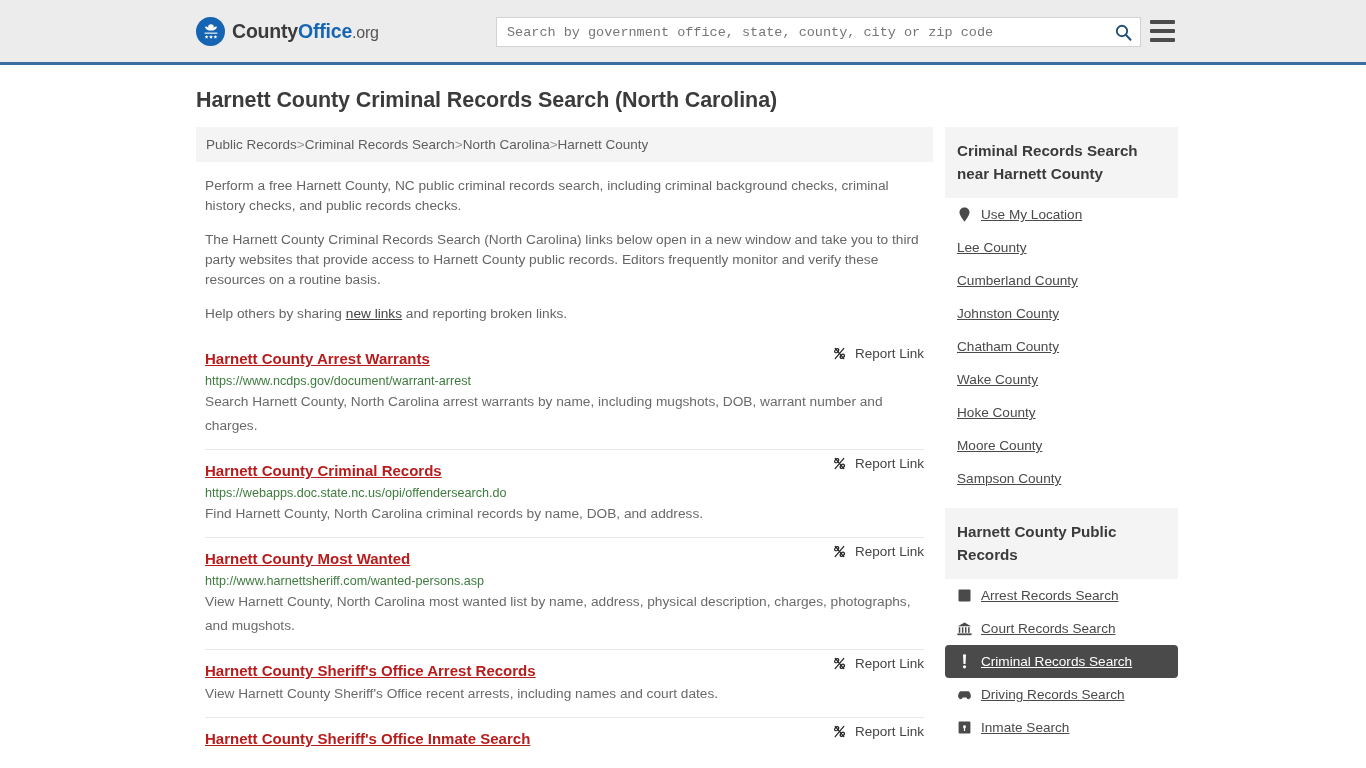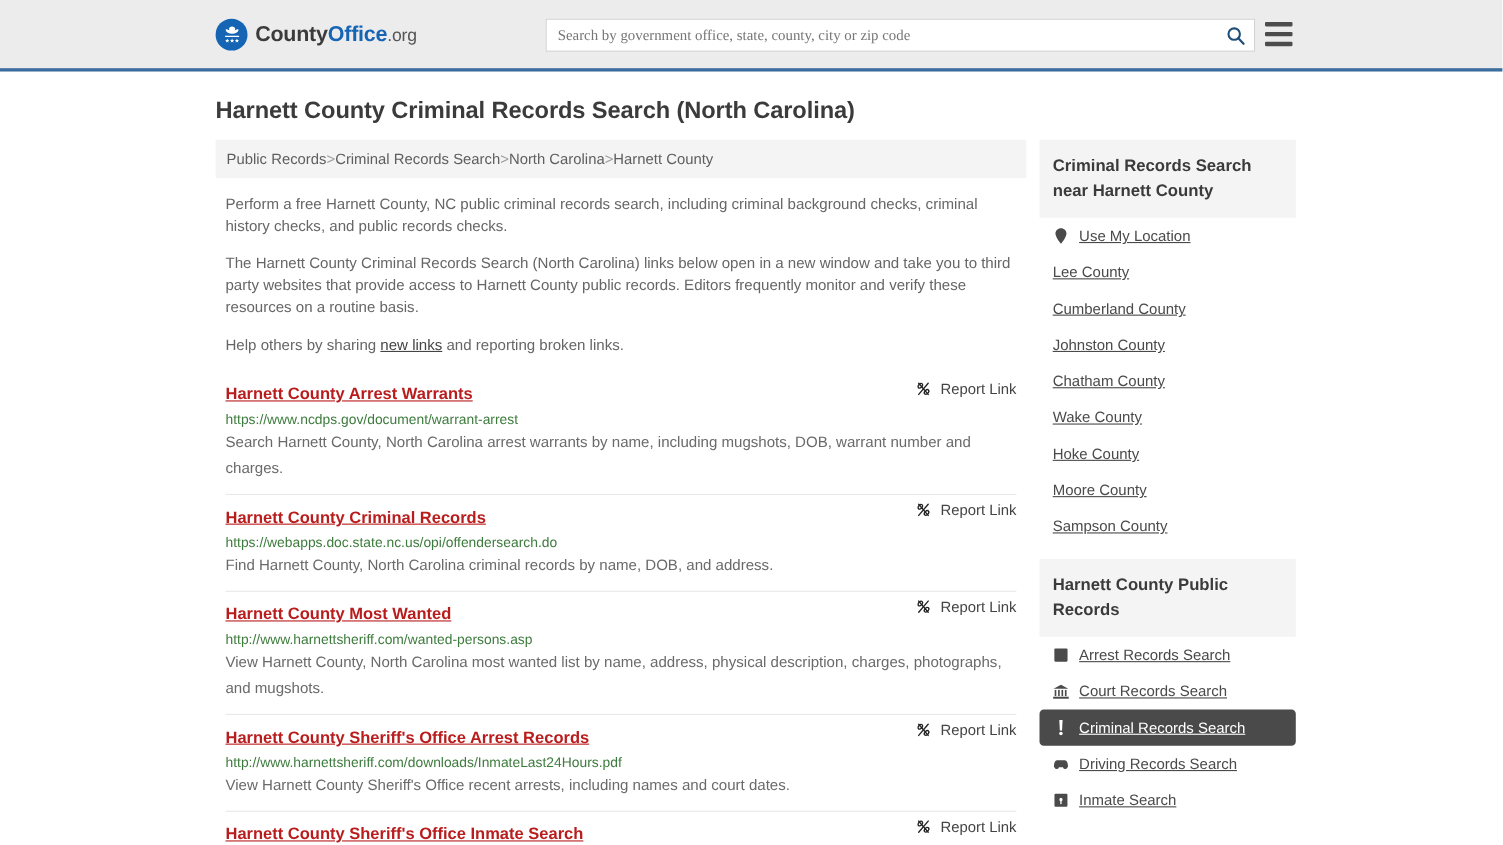--- a/index.html
+++ b/index.html
@@ -58,21 +58,21 @@
     border: 1px solid #d2d2d2;
   }
   .search-input {
     flex: 1;
     border: none;
     outline: none;
     height: 40px;
     padding: 0 10px;
     font-size: 13.5px;
     color: #555;
-    font-family: Liberation Serif, serif;
+    font-family: Liberation Mono, monospace;
     background: transparent;
   }
   .search-input::placeholder { color: #767676; }
   .search-btn {
     width: 34px; height: 28px;
     background: transparent;
     border: none;
     display: flex; align-items: center; justify-content: center;
     cursor: pointer;
   }
@@ -342,21 +342,20 @@
           <a class="entry-title">Harnett County Sheriff's Office Arrest Records</a>
           <div class="report-link">
             <svg width="15" height="15" viewBox="0 0 16 16" aria-hidden="true">
               <path d="M3.4 2.6 L12.6 13.4" stroke="#222" stroke-width="1.3" fill="none" stroke-linecap="round"></path>
               <path d="M12.6 2.6 L3.4 13.4" stroke="#222" stroke-width="1.3" fill="none" stroke-linecap="round"></path>
               <ellipse cx="5.0" cy="5.0" rx="2.6" ry="1.7" transform="rotate(-45 5 5)" fill="none" stroke="#222" stroke-width="1.3"></ellipse>
               <ellipse cx="11.0" cy="11.0" rx="2.6" ry="1.7" transform="rotate(-45 11 11)" fill="none" stroke="#222" stroke-width="1.3"></ellipse>
             </svg>
             <span class="rl-label">Report Link</span>
           </div>
-          <a class="entry-url">http://www.harnettsheriff.com/downloads/InmateLast24Hours.pdf</a>
           <div class="entry-desc">View Harnett County Sheriff's Office recent arrests, including names and court dates.</div>
         </div>
 
         <div class="entry">
           <a class="entry-title">Harnett County Sheriff's Office Inmate Search</a>
           <div class="report-link">
             <svg width="15" height="15" viewBox="0 0 16 16" aria-hidden="true">
               <path d="M3.4 2.6 L12.6 13.4" stroke="#222" stroke-width="1.3" fill="none" stroke-linecap="round"></path>
               <path d="M12.6 2.6 L3.4 13.4" stroke="#222" stroke-width="1.3" fill="none" stroke-linecap="round"></path>
               <ellipse cx="5.0" cy="5.0" rx="2.6" ry="1.7" transform="rotate(-45 5 5)" fill="none" stroke="#222" stroke-width="1.3"></ellipse>

